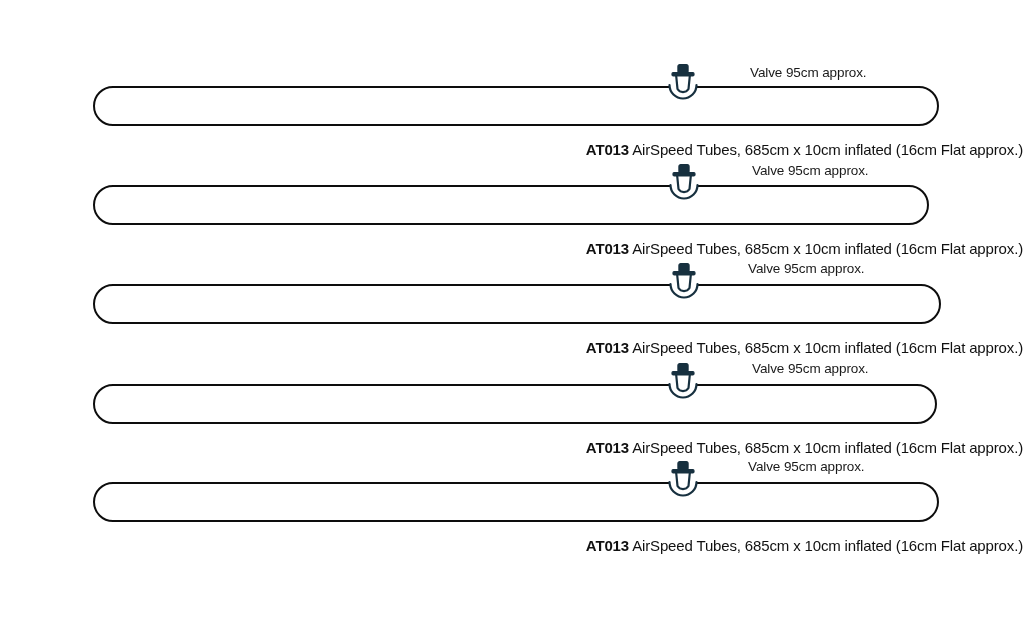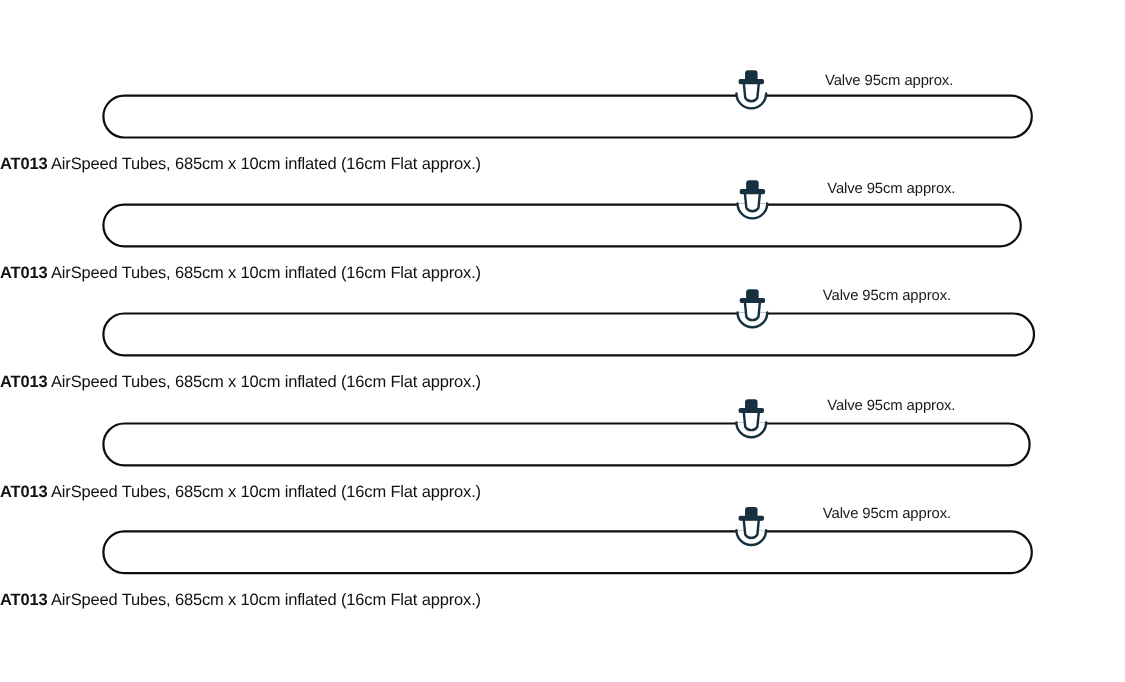--- a/index.html
+++ b/index.html
@@ -61,21 +61,21 @@
     letter-spacing: -0.1px;
     white-space: nowrap;
     color: #1a1a1a;
   }
 
   
   .caption {
     position: absolute;
     left: 0;
     width: 1023px;
-    text-align: left;
+    text-align: right;
     font-size: 15px;
     line-height: 1;
     letter-spacing: -0.15px;
     white-space: nowrap;
     color: #111111;
   }
   .caption .code {
     font-weight: 700;
   }
   .caption .desc {

